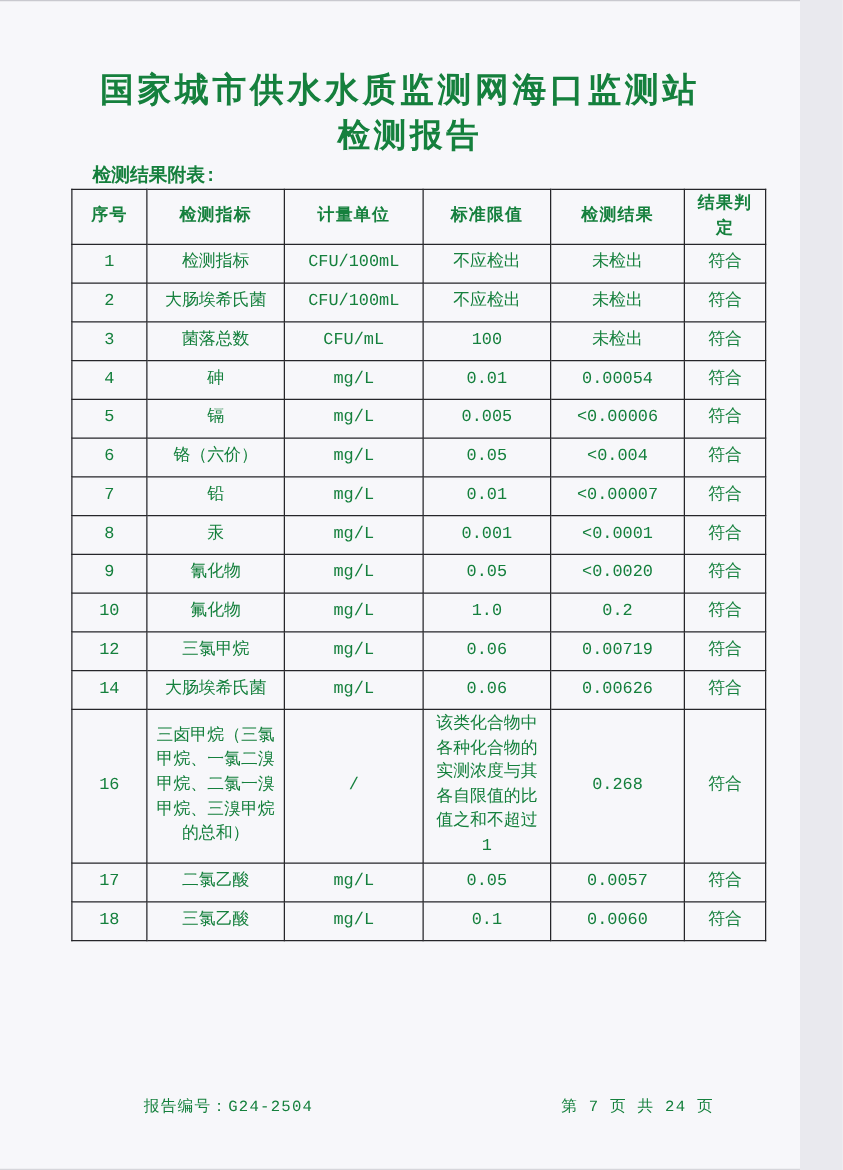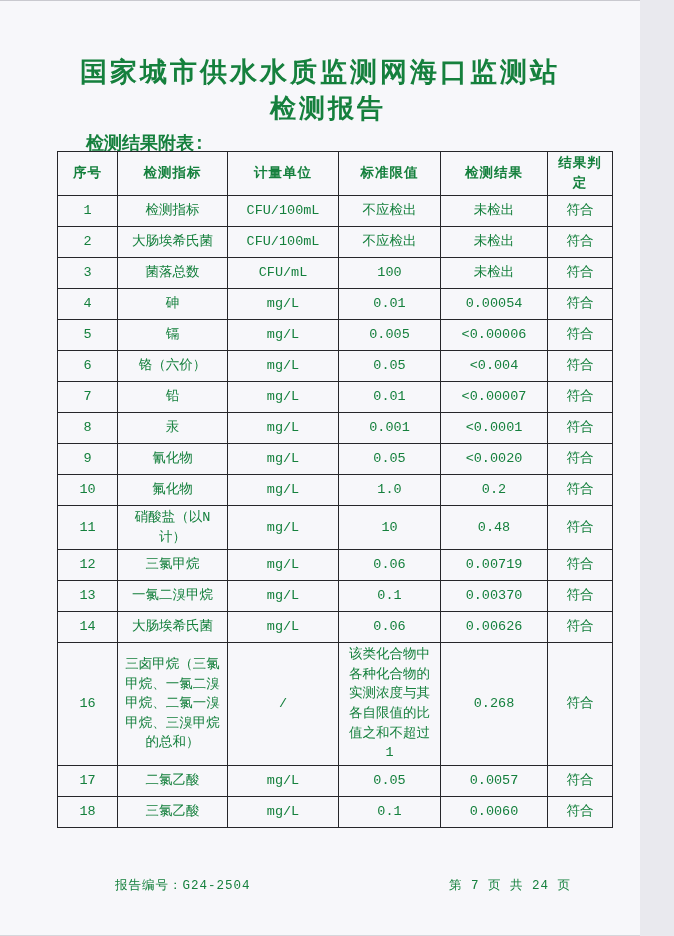--- a/index.html
+++ b/index.html
@@ -23,22 +23,22 @@
     text-align: center;
     font-size: 27px; font-weight: bold; letter-spacing: 3px;
     white-space: nowrap;
   }
   .title-line2 {
     position: absolute; top: 90px; left: 0; right: 0;
     text-align: center;
     font-size: 26px; font-weight: bold; letter-spacing: 3px; margin-left: 16px;
   }
   .table-caption {
-    position: absolute; top: 130px; left: 86px;
-    font-size: 18px; font-weight: bold;
+    position: absolute; top: 130px; left: 74px;
+    font-size: 15px; font-weight: bold;
   }
   table.results {
     position: absolute; top: 150px; left: 57px;
     width: 555px;
     border-collapse: collapse;
     table-layout: fixed;
     font-size: 13.5px;
   }
   table.results col.c0 { width: 60px; }
   table.results col.c1 { width: 110px; }
@@ -194,41 +194,25 @@
         </tr>
         <tr>
           <td class="c0">10</td>
           <td class="c1">氟化物</td>
           <td class="c2">mg/L</td>
           <td class="c3">1.0</td>
           <td class="c4">0.2</td>
           <td class="c5">符合</td>
         </tr>
         <tr>
-          <td class="c0">11</td>
-          <td class="c1">硝酸盐（以N计）</td>
-          <td class="c2">mg/L</td>
-          <td class="c3">10</td>
-          <td class="c4">0.48</td>
-          <td class="c5">符合</td>
-        </tr>
-        <tr>
           <td class="c0">12</td>
           <td class="c1">三氯甲烷</td>
           <td class="c2">mg/L</td>
           <td class="c3">0.06</td>
           <td class="c4">0.00719</td>
-          <td class="c5">符合</td>
-        </tr>
-        <tr>
-          <td class="c0">13</td>
-          <td class="c1">一氯二溴甲烷</td>
-          <td class="c2">mg/L</td>
-          <td class="c3">0.1</td>
-          <td class="c4">0.00370</td>
           <td class="c5">符合</td>
         </tr>
         <tr>
           <td class="c0">14</td>
           <td class="c1">大肠埃希氏菌</td>
           <td class="c2">mg/L</td>
           <td class="c3">0.06</td>
           <td class="c4">0.00626</td>
           <td class="c5">符合</td>
         </tr>

